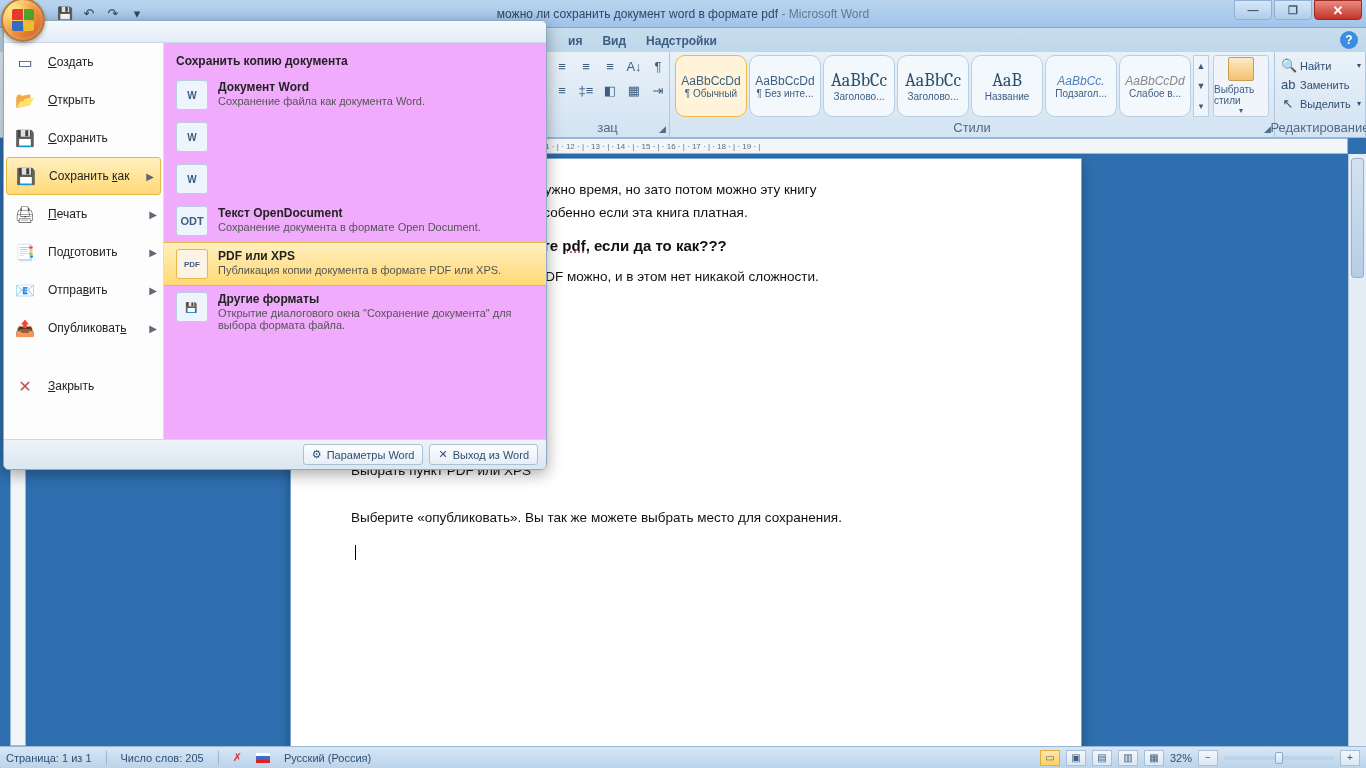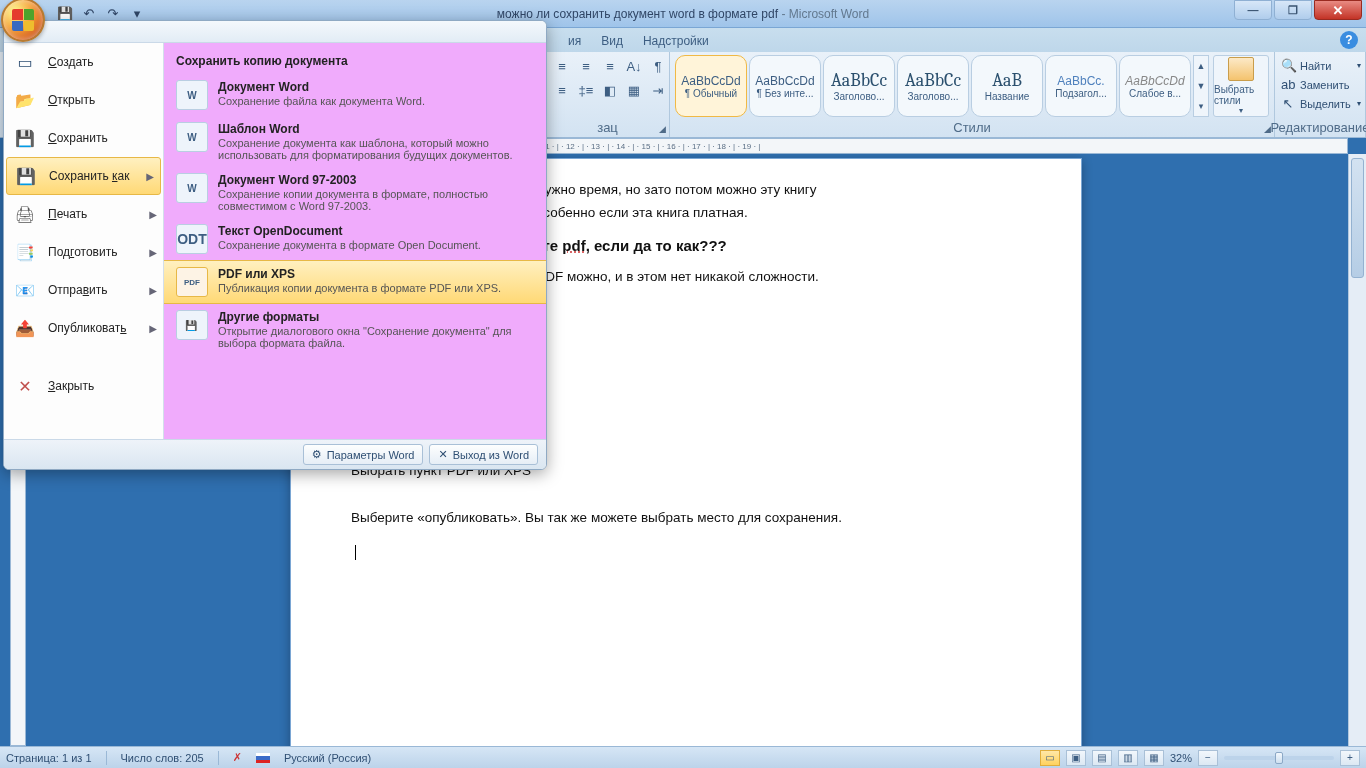--- a/index.html
+++ b/index.html
@@ -17,21 +17,21 @@
   .qat-btn { width:22px; height:22px; display:flex; align-items:center; justify-content:center; font-size:13px; color:#304666;}
   .title-text { position:absolute; left:50%; transform:translateX(-50%); font-size:12px; color:#304666;}
   .title-text .dim { color:#62788e;}
   .win-controls { position:absolute; right:4px; top:0; display:flex; height:20px;}
   .win-btn { width:38px; height:20px; display:flex; align-items:center; justify-content:center; margin-left:2px; border-radius:0 0 4px 4px;}
   .win-min,.win-max{background:linear-gradient(#d7e7f8,#b0cdec); border:1px solid #8fb0d3; color:#3b5572; font-size:11px; font-weight:bold;}
   .win-close{background:linear-gradient(#e98b83,#c33326); border:1px solid #9a2a20; color:#fff; font-size:13px; font-weight:bold; width:48px;}
 
   
   .tabrow{height:24px; background:linear-gradient(#c8deee,#bed7ea); display:flex; align-items:flex-end; padding-left:558px; font-size:12px; color:#3d5e82; position:relative;}
-  .tabrow .tab{padding:4px 10px; border-radius:4px 4px 0 0;}
+  .tabrow .tab{padding:4px 10px; border-radius:4px 4px 0 0;font-weight:bold;}
   .help-btn{position:absolute; right:8px; top:3px; width:18px; height:18px; border-radius:50%; background:#3a8de0; color:#fff; display:flex; align-items:center; justify-content:center; font-size:12px; font-weight:bold;}
 
   
   .ribbon{height:86px; background:linear-gradient(#e9f1f9,#d3e3f2); border-bottom:1px solid #9ab8d6; display:flex; position:relative;}
   .ribbon-left-cover{width:546px; flex:none;}
   .ribbon-group{border-right:1px solid #b0c8de; padding:3px 5px 2px 5px; display:flex; flex-direction:column; position:relative;}
   .group-label{position:absolute; bottom:2px; left:50%; transform:translateX(-50%); font-size:13px; color:#4f6b88;}
   .group-launcher{position:absolute; right:3px; bottom:3px; font-size:9px; color:#4f6b88;}
   .para-group{width:124px;}
   .para-btns{display:grid; grid-template-columns:repeat(5,22px); grid-template-rows:22px 22px; gap:2px;}
@@ -182,21 +182,21 @@
         </div>
       <div class="style-tile">
           <span class="prev big">AaBbCc</span>
           <span>Заголово...</span>
         </div>
       <div class="style-tile">
           <span class="prev big">AaB</span>
           <span>Название</span>
         </div>
       <div class="style-tile">
-          <span class="prev" style="color:#4f81bd">AaBbCc.</span>
+          <span class="prev" style="font-style:italic;color:#4f81bd">AaBbCc.</span>
           <span>Подзагол...</span>
         </div>
       <div class="style-tile">
           <span class="prev" style="font-style:italic;color:#888">AaBbCcDd</span>
           <span>Слабое в...</span>
         </div>
       <div class="style-more">
           <span>▲</span>
           <span>▼</span>
           <span>▾</span>
@@ -318,34 +318,26 @@
       <div class="submenu-title">Сохранить копию документа</div>
       <div class="sub-item">
         <div class="sico">W</div>
         <div class="sbody">
             <div class="t">Документ Word</div>
             <div class="d">Сохранение файла как документа Word.</div>
           </div>
       </div>
       <div class="sub-item">
         <div class="sico">W</div>
-        <div class="sbody">
-            <div class="t">Шаблон Word</div>
-            <div class="d">Сохранение документа как шаблона, который можно использовать для форматирования будущих документов.</div>
-          </div>
       </div>
       <div class="sub-item">
         <div class="sico">W</div>
-        <div class="sbody">
-            <div class="t">Документ Word 97-2003</div>
-            <div class="d">Сохранение копии документа в формате, полностью совместимом с Word 97-2003.</div>
-          </div>
-      </div>
-      <div class="sub-item">
-        <div class="sico" style="font-size:14px">ODT</div>
+      </div>
+      <div class="sub-item">
+        <div class="sico" style="font-size:11px">ODT</div>
         <div class="sbody">
             <div class="t">Текст OpenDocument</div>
             <div class="d">Сохранение документа в формате Open Document.</div>
           </div>
       </div>
       <div class="sub-item sel">
         <div class="sico" style="background:#fdf3e5;border-color:#e7b846;font-size:8px">PDF</div>
         <div class="sbody">
             <div class="t">PDF или XPS</div>
             <div class="d">Публикация копии документа в формате PDF или XPS.</div>

